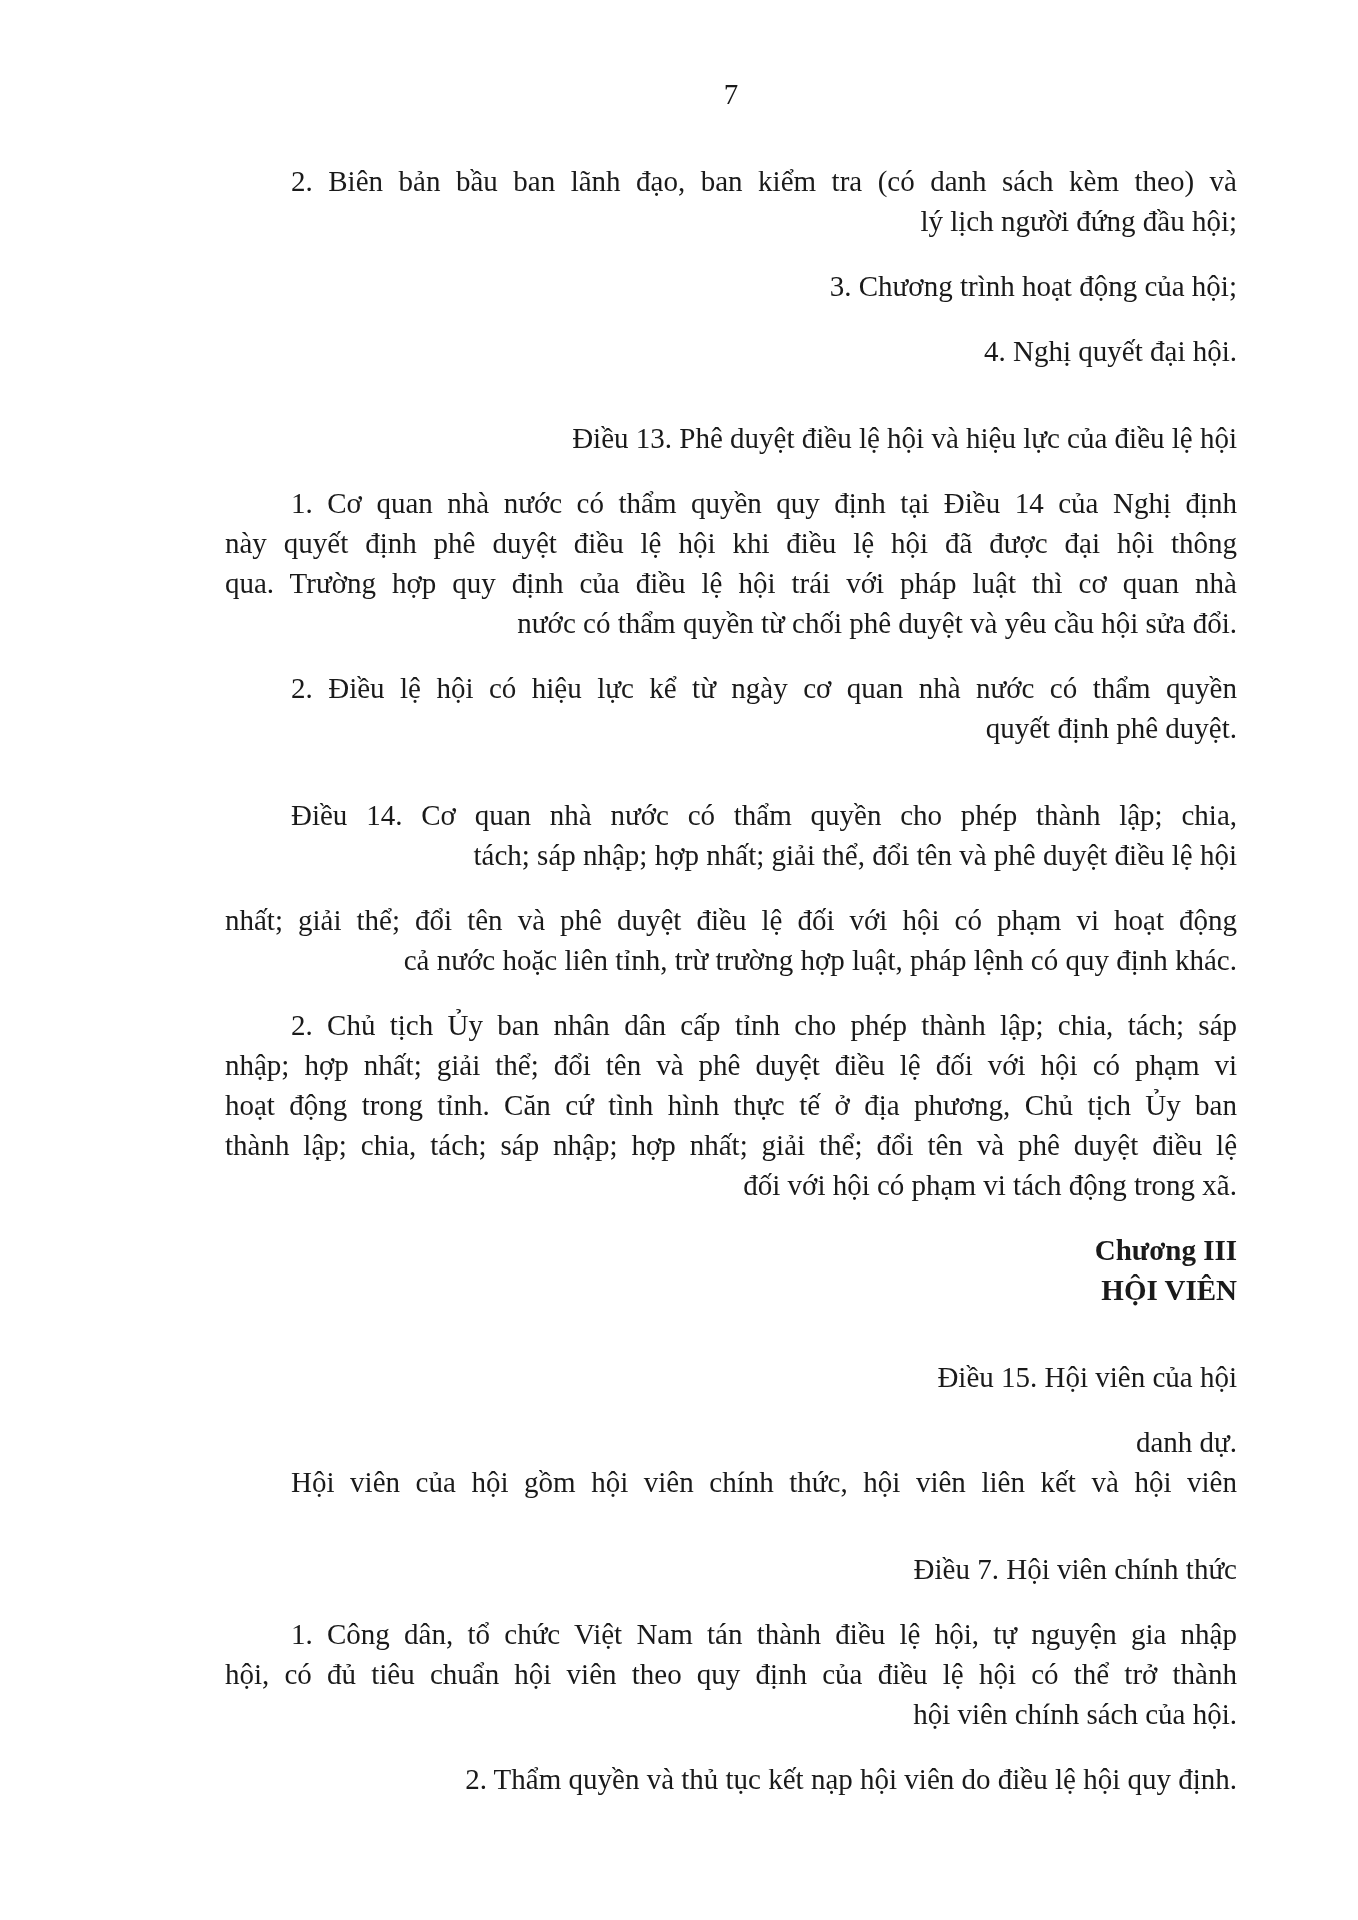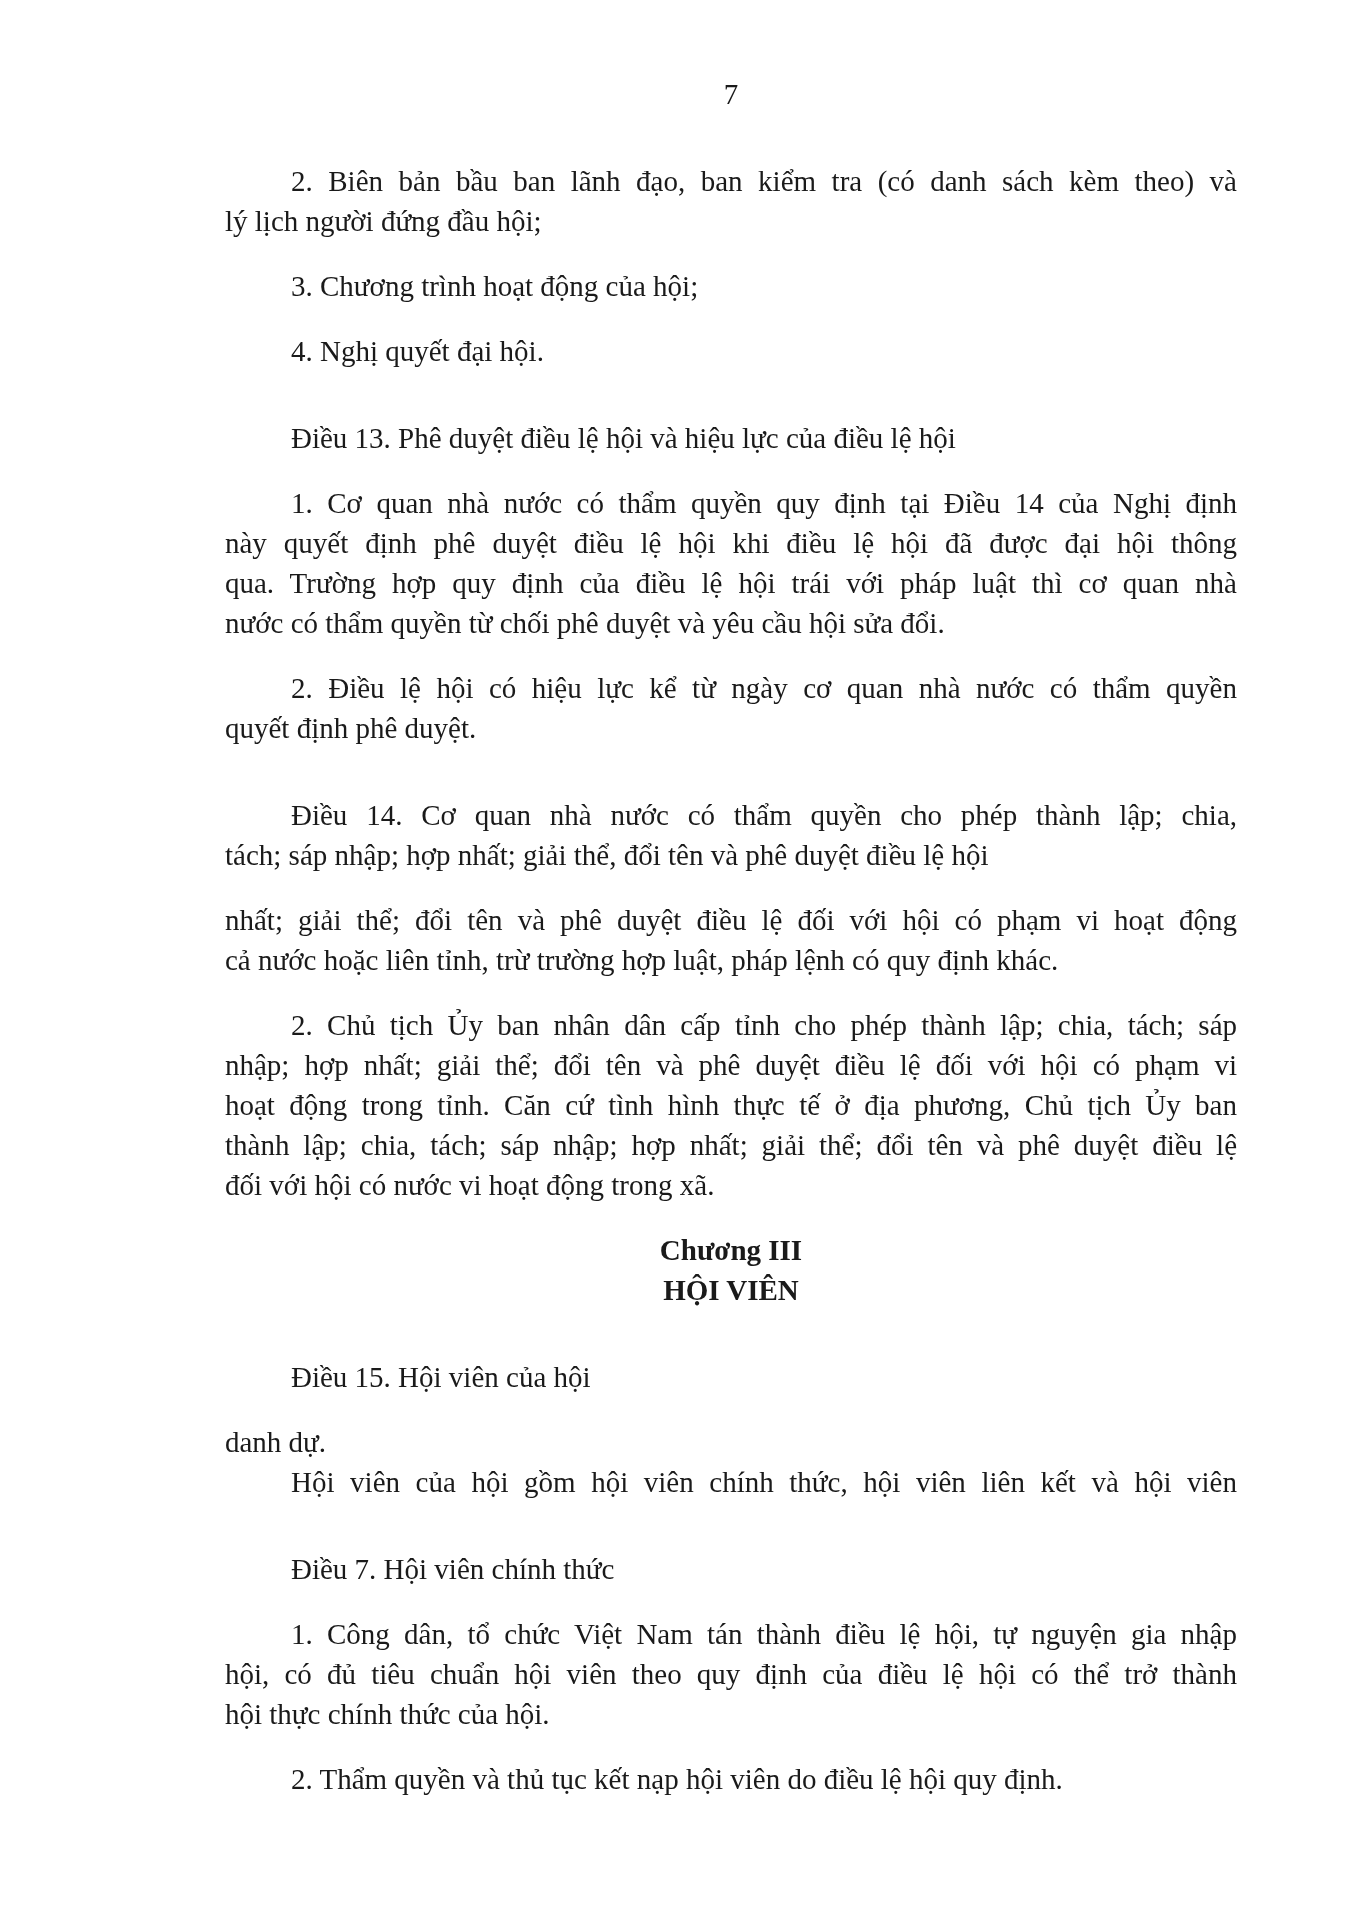--- a/index.html
+++ b/index.html
@@ -21,21 +21,21 @@
     font-size: 29px;
     line-height: 40px;
     color: #1a1a1a;
   }
   .pagenum {
     margin-top: 74px;
     margin-bottom: 47px;
     text-align: center;
   }
   .block { margin-bottom: 25px; }
-  .line { white-space: nowrap; }
+  .line { white-space: nowrap; text-align: right; }
   
   .line.first { text-indent: 66px; }
   
   .line.just { text-align: justify; text-align-last: justify; }
   .heading { font-weight: normal; margin-top: 47px; }
   .chapter { font-weight: bold; text-align: center; }
 </style>
 </head>
 <body>
 
@@ -72,39 +72,39 @@
         </div>
         <div class="block paragraph">
           <div class="line just">nhất; giải thể; đổi tên và phê duyệt điều lệ đối với hội có phạm vi hoạt động</div>
           <div class="line">cả nước hoặc liên tỉnh, trừ trường hợp luật, pháp lệnh có quy định khác.</div>
         </div>
         <div class="block paragraph">
           <div class="line first just">2. Chủ tịch Ủy ban nhân dân cấp tỉnh cho phép thành lập; chia, tách; sáp</div>
           <div class="line just">nhập; hợp nhất; giải thể; đổi tên và phê duyệt điều lệ đối với hội có phạm vi</div>
           <div class="line just">hoạt động trong tỉnh. Căn cứ tình hình thực tế ở địa phương, Chủ tịch Ủy ban</div>
           <div class="line just">thành lập; chia, tách; sáp nhập; hợp nhất; giải thể; đổi tên và phê duyệt điều lệ</div>
-          <div class="line">đối với hội có nước vi hoạt động trong xã.</div>
+          <div class="line">đối với hội có phạm vi tách động trong xã.</div>
         </div>
         <div class="block chapter">
           <div class="line">Chương III</div>
           <div class="line">HỘI VIÊN</div>
         </div>
         <div class="block heading">
           <div class="line first">Điều 15. Hội viên của hội</div>
         </div>
         <div class="block paragraph">
           <div class="line">danh dự.</div>
           <div class="line first just">Hội viên của hội gồm hội viên chính thức, hội viên liên kết và hội viên</div>
         </div>
         <div class="block heading">
           <div class="line first">Điều 7. Hội viên chính thức</div>
         </div>
         <div class="block paragraph">
           <div class="line first just">1. Công dân, tổ chức Việt Nam tán thành điều lệ hội, tự nguyện gia nhập</div>
           <div class="line just">hội, có đủ tiêu chuẩn hội viên theo quy định của điều lệ hội có thể trở thành</div>
-          <div class="line">hội thực chính thức của hội.</div>
+          <div class="line">hội viên chính sách của hội.</div>
         </div>
         <div class="block paragraph">
           <div class="line first">2. Thẩm quyền và thủ tục kết nạp hội viên do điều lệ hội quy định.</div>
         </div>
       </div>
   </div>
 </div>
 
 </body></html>

